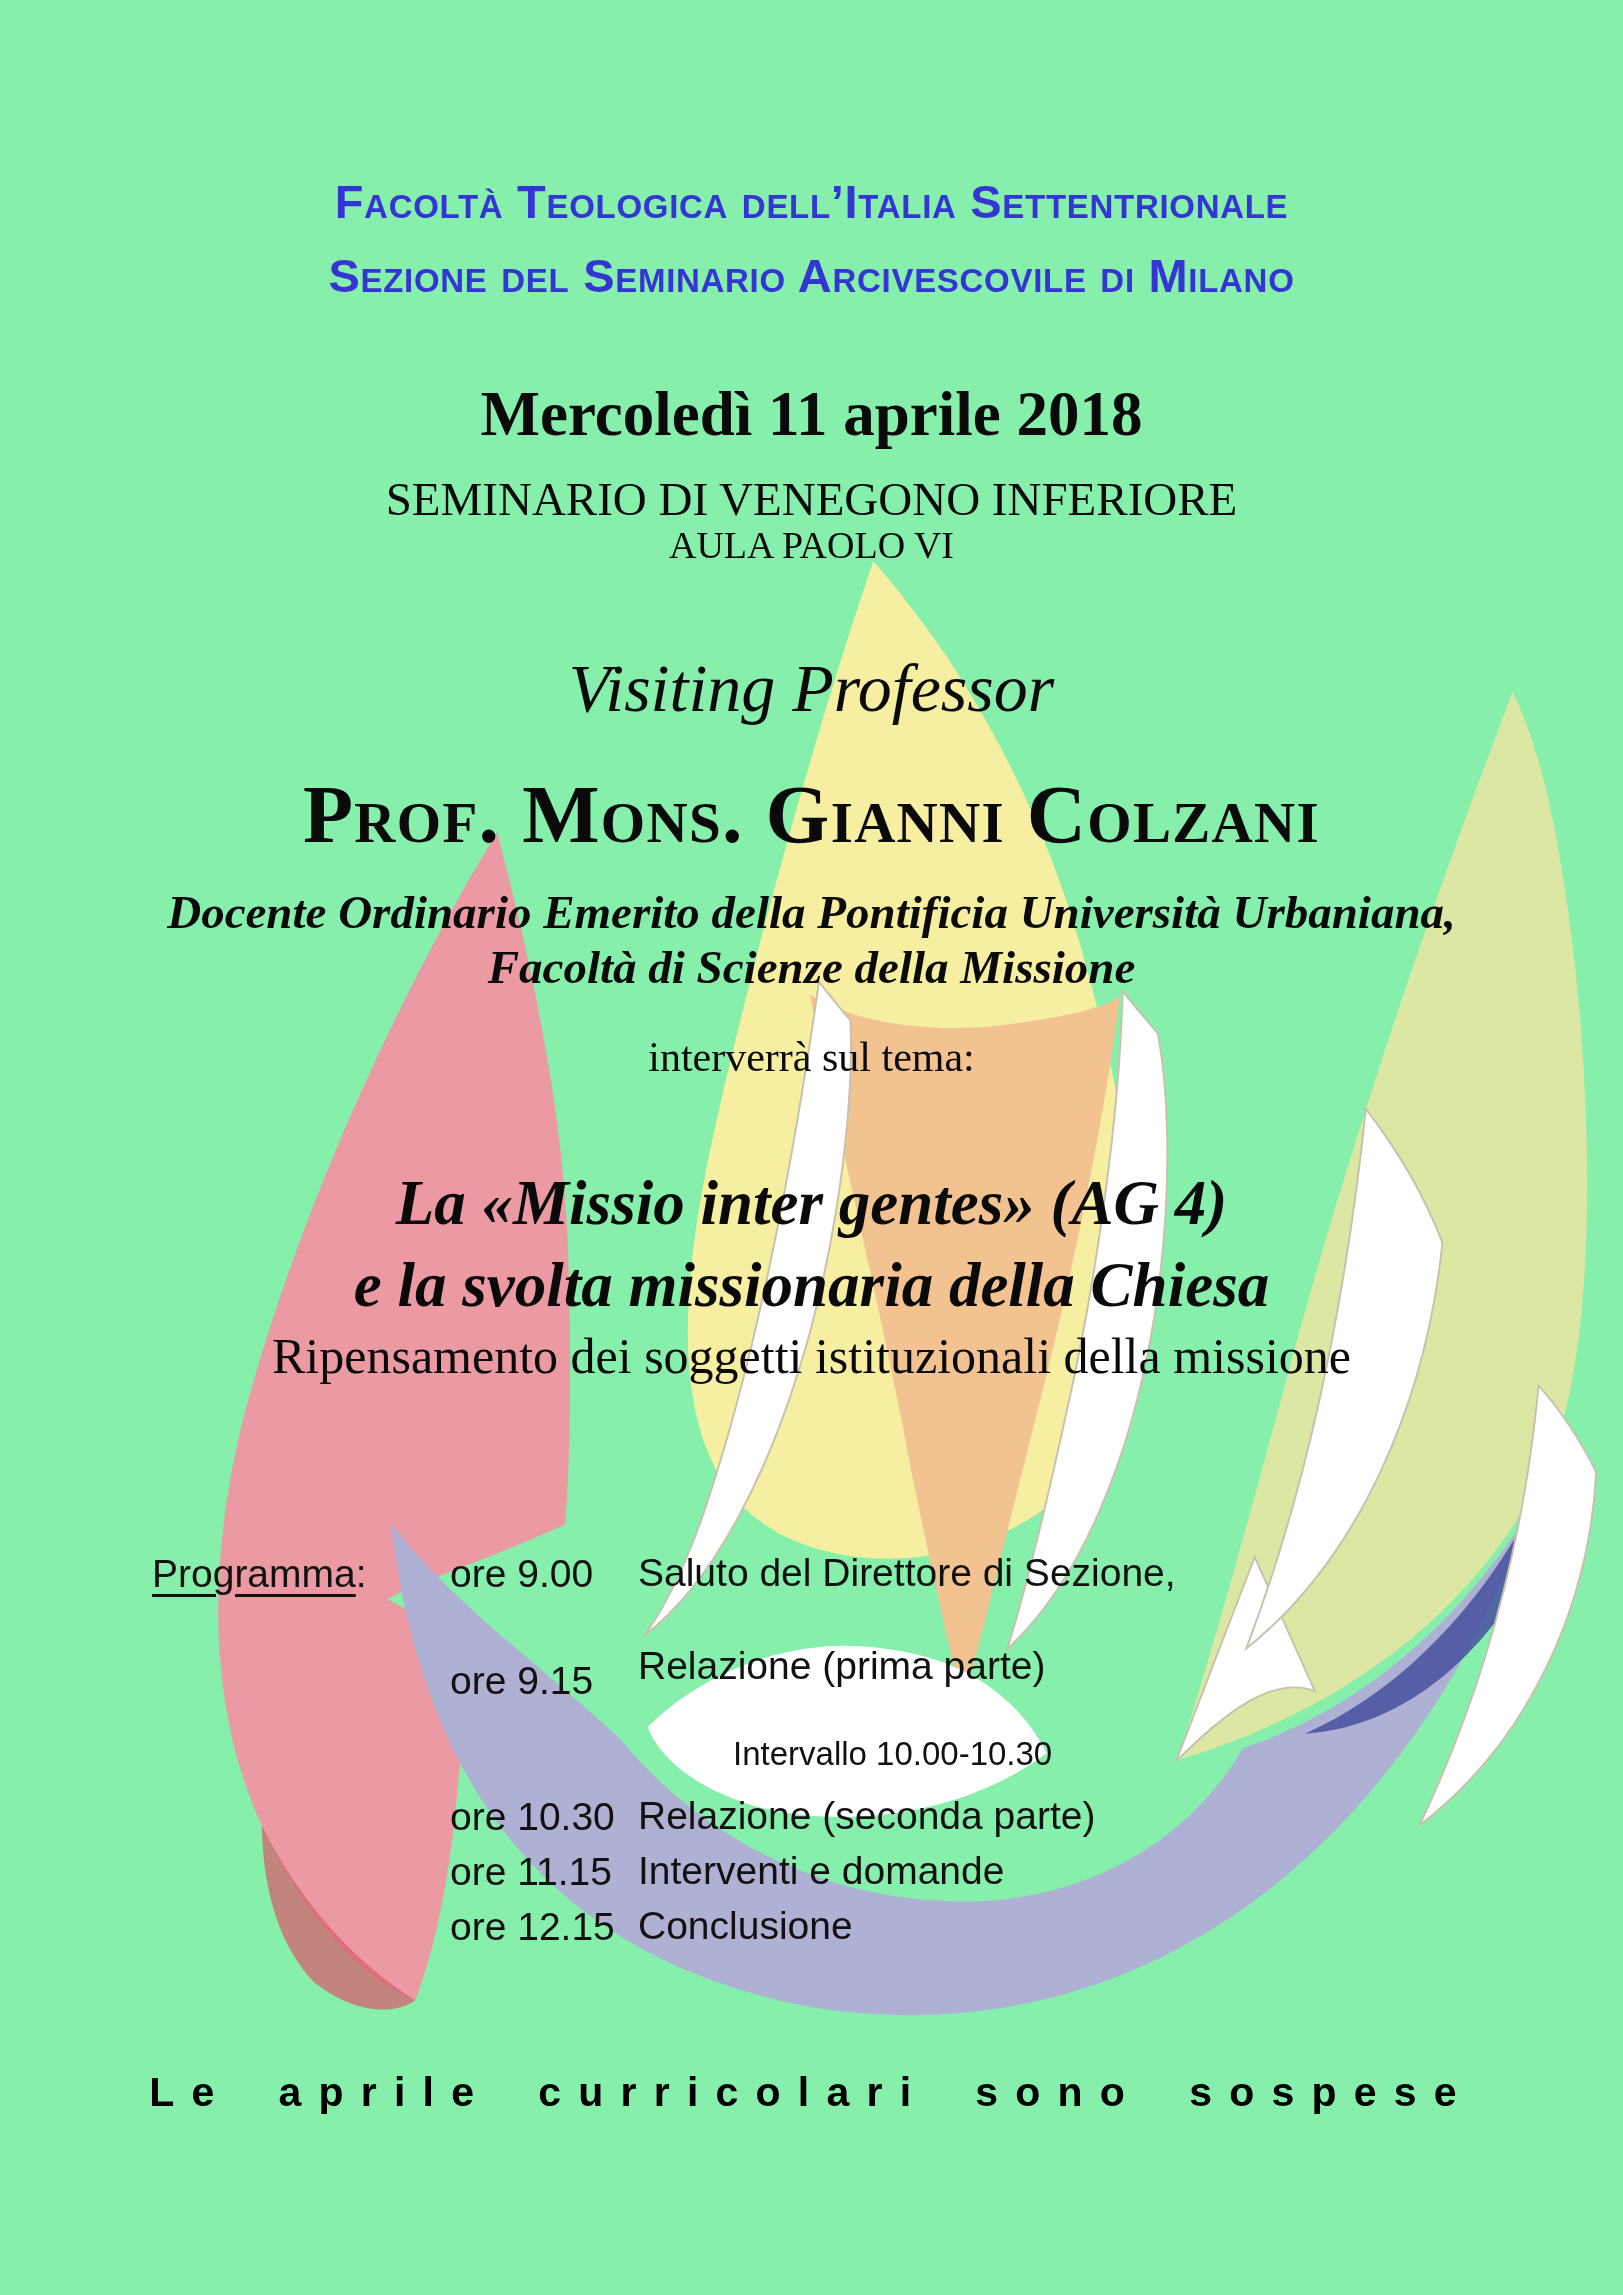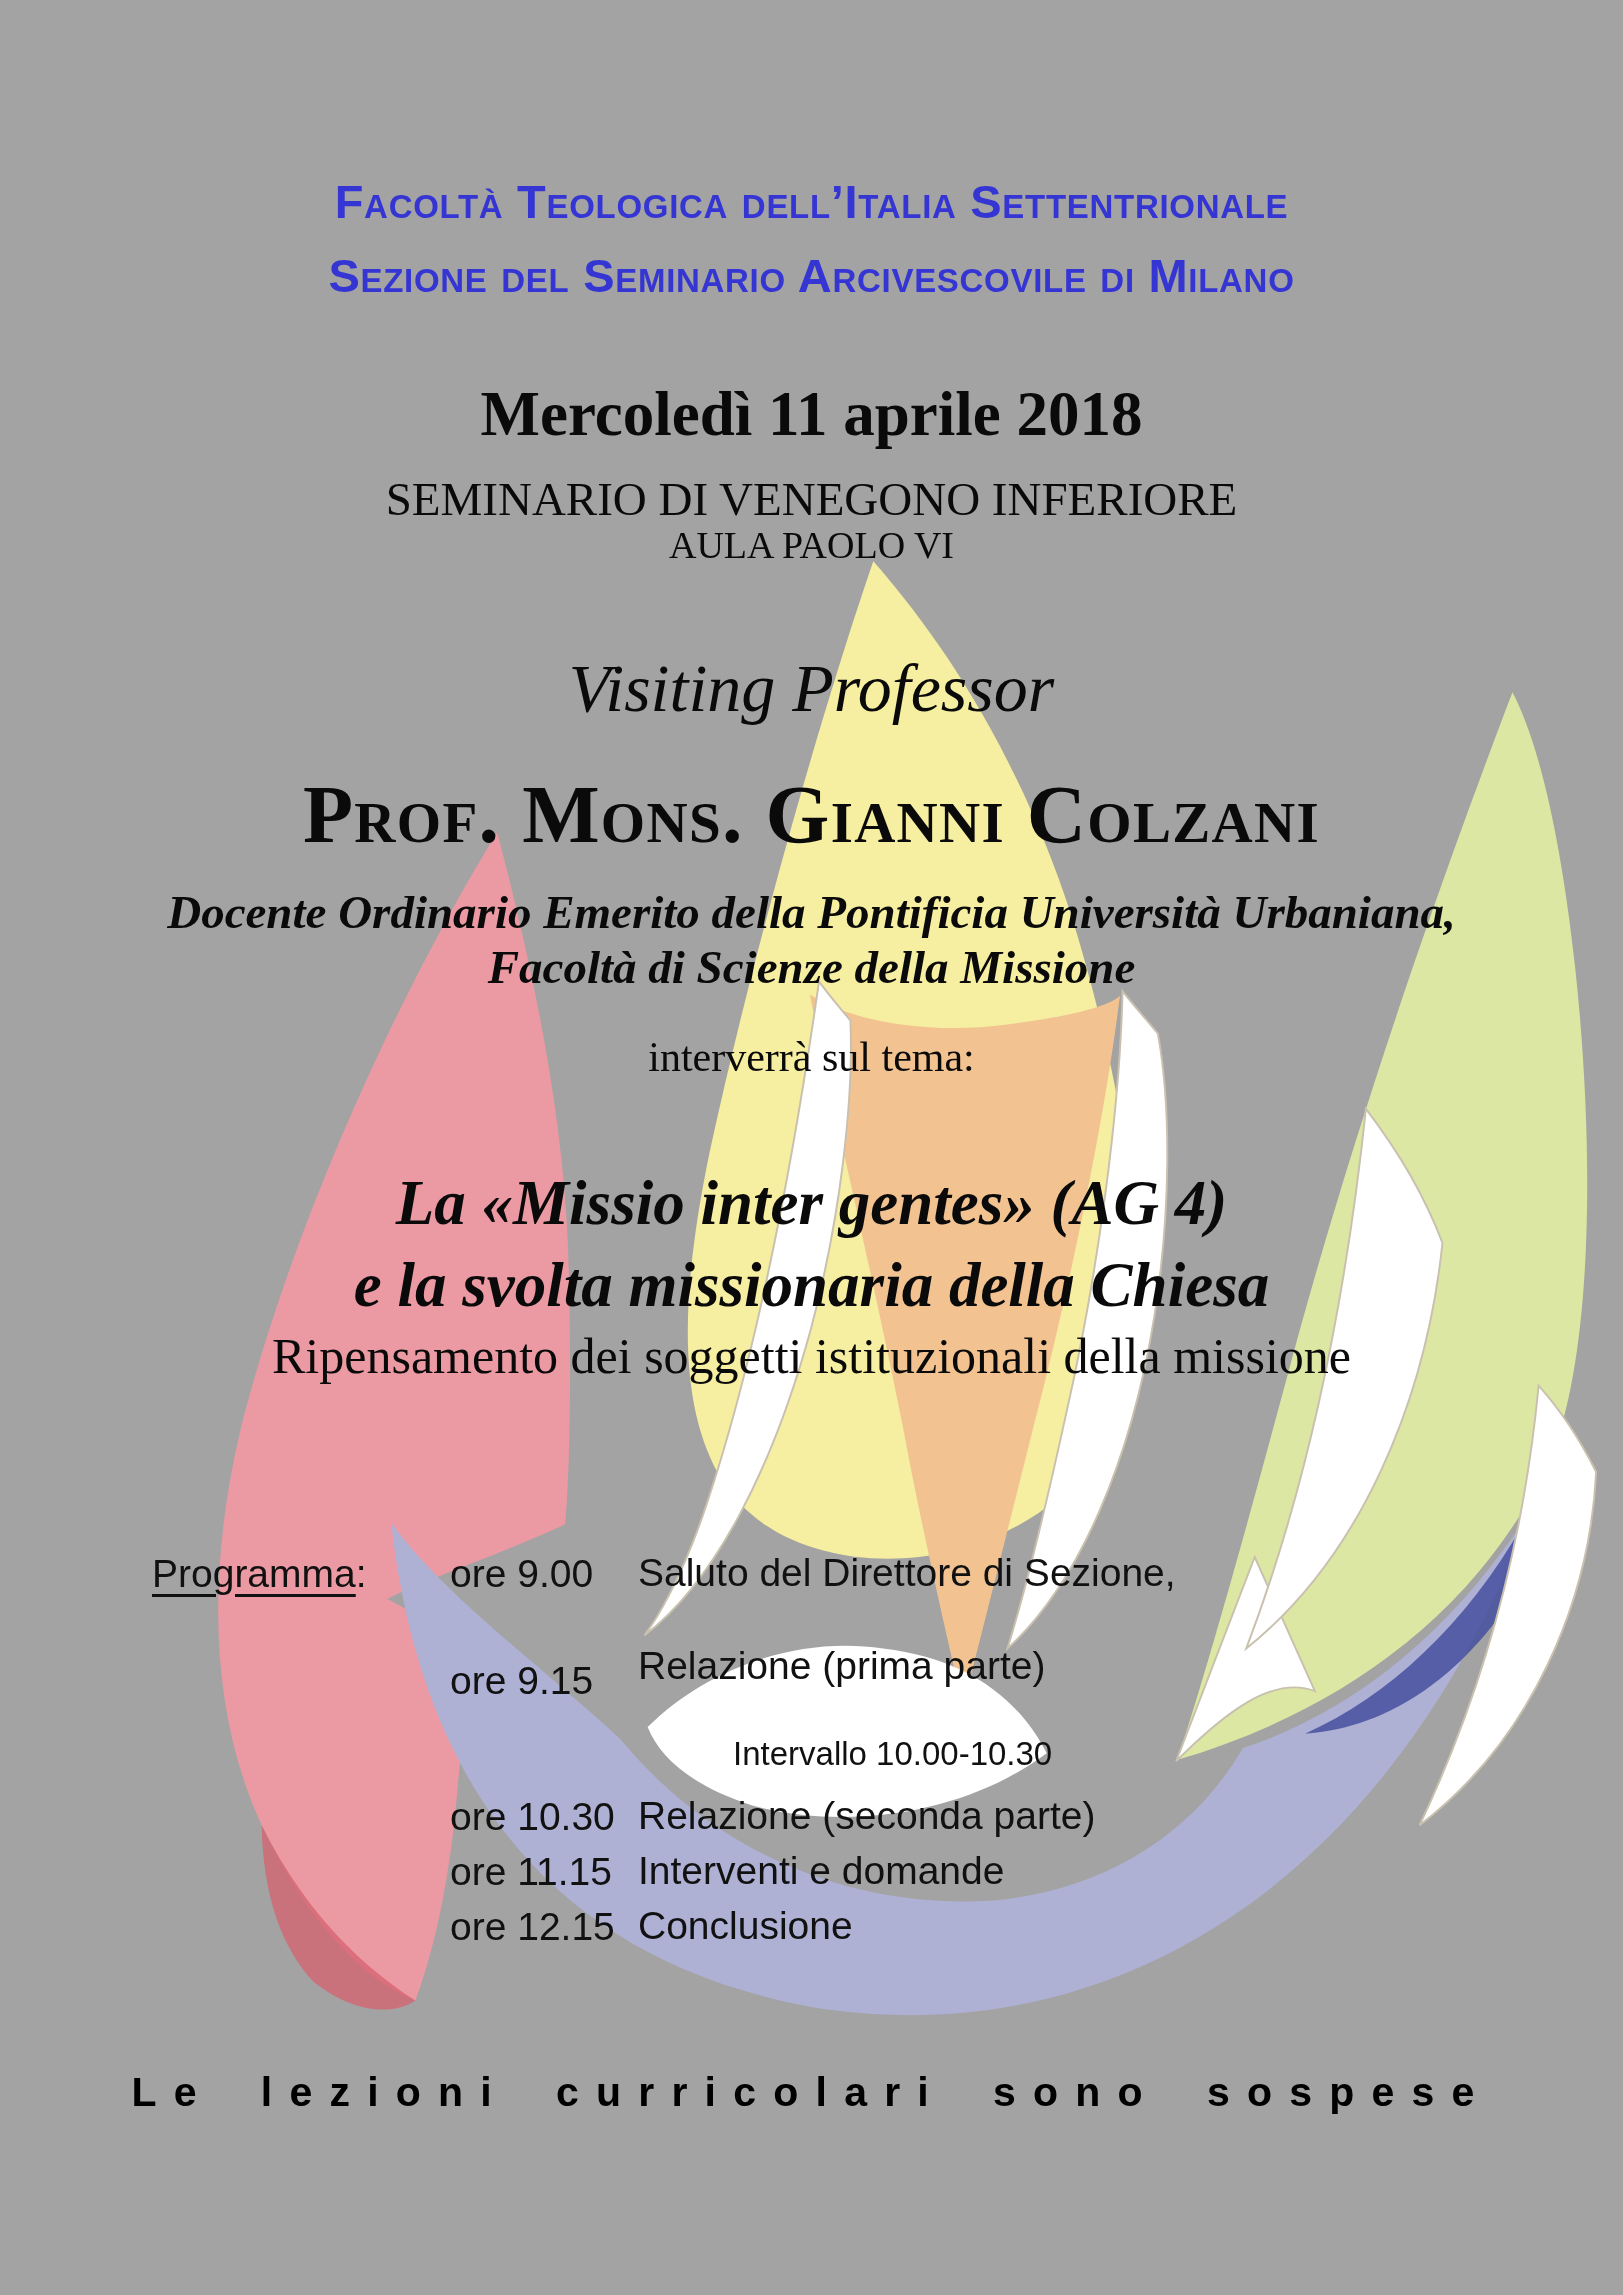--- a/index.html
+++ b/index.html
@@ -1,19 +1,19 @@
 <!DOCTYPE html>
 <html style="font-size:10.5px"><head>
 <meta charset="utf-8">
 <style>
   html,body{margin:0;padding:0;background:#ffffff;}
   .page{
     position:relative;
     width:1623px;height:2295px;
-    background:#a3a3a3;
+    background:#86efac;
     overflow:hidden;
     font-family:"Liberation Serif","DejaVu Serif",serif;
     color:#0a0a0a;
   }
   .layer{position:absolute;left:0;top:0;width:1623px;height:2295px;}
   .txt{position:absolute;left:0;width:1623px;text-align:center;white-space:nowrap;}
   .header{
     top:165px;
     font-family:"Liberation Sans","DejaVu Sans",sans-serif;
     font-weight:700;
@@ -187,16 +187,16 @@
     <div class="ptime" style="top:243px">ore 10.30</div>
     <div class="pdesc" style="top:243px">Relazione (seconda parte)</div>
 
     <div class="ptime" style="top:298px">ore 11.15</div>
     <div class="pdesc" style="top:298px">Interventi e domande</div>
 
     <div class="ptime" style="top:353px">ore 12.15</div>
     <div class="pdesc" style="top:353px">Conclusione</div>
   </div>
 
-  <div class="txt footer">Le lezioni curricolari sono sospese</div>
+  <div class="txt footer">Le aprile curricolari sono sospese</div>
 
 </div>
 
 
 </body></html>

